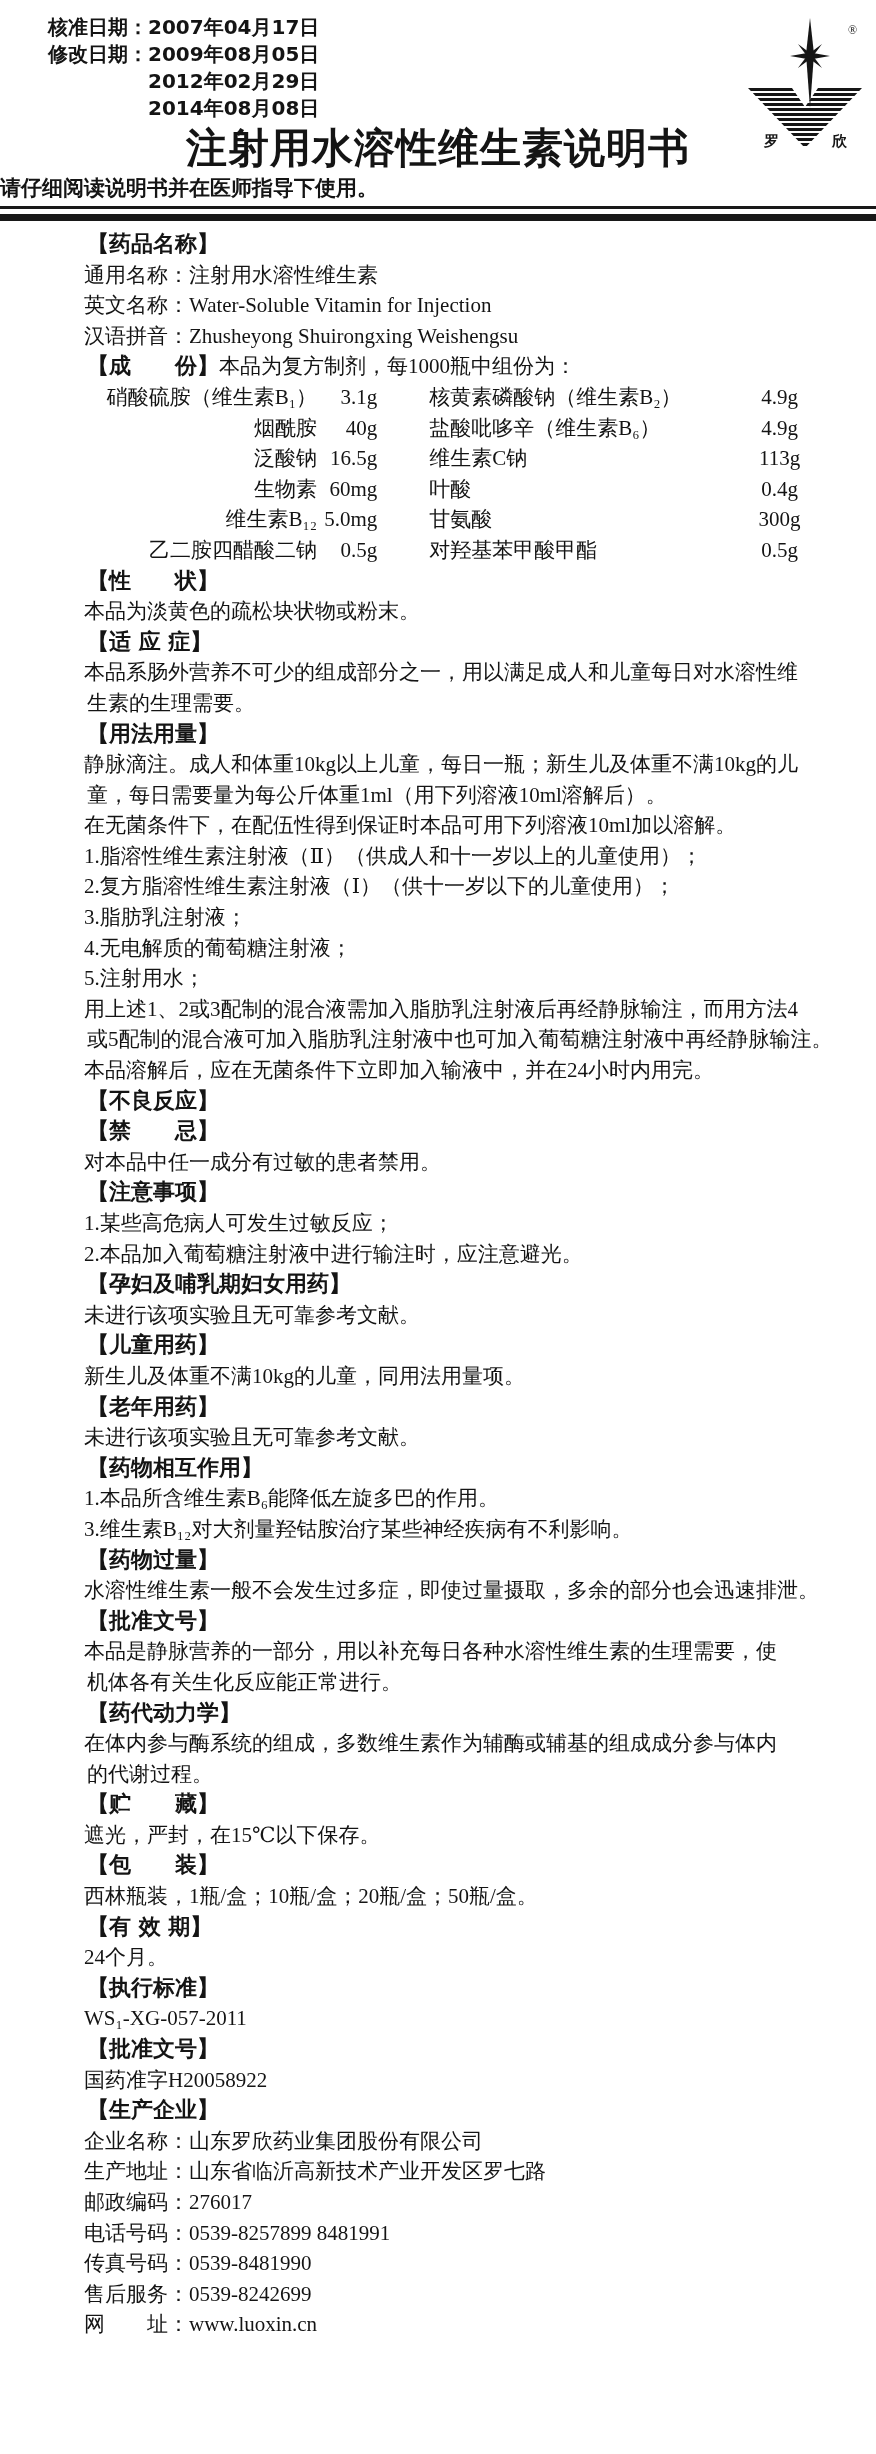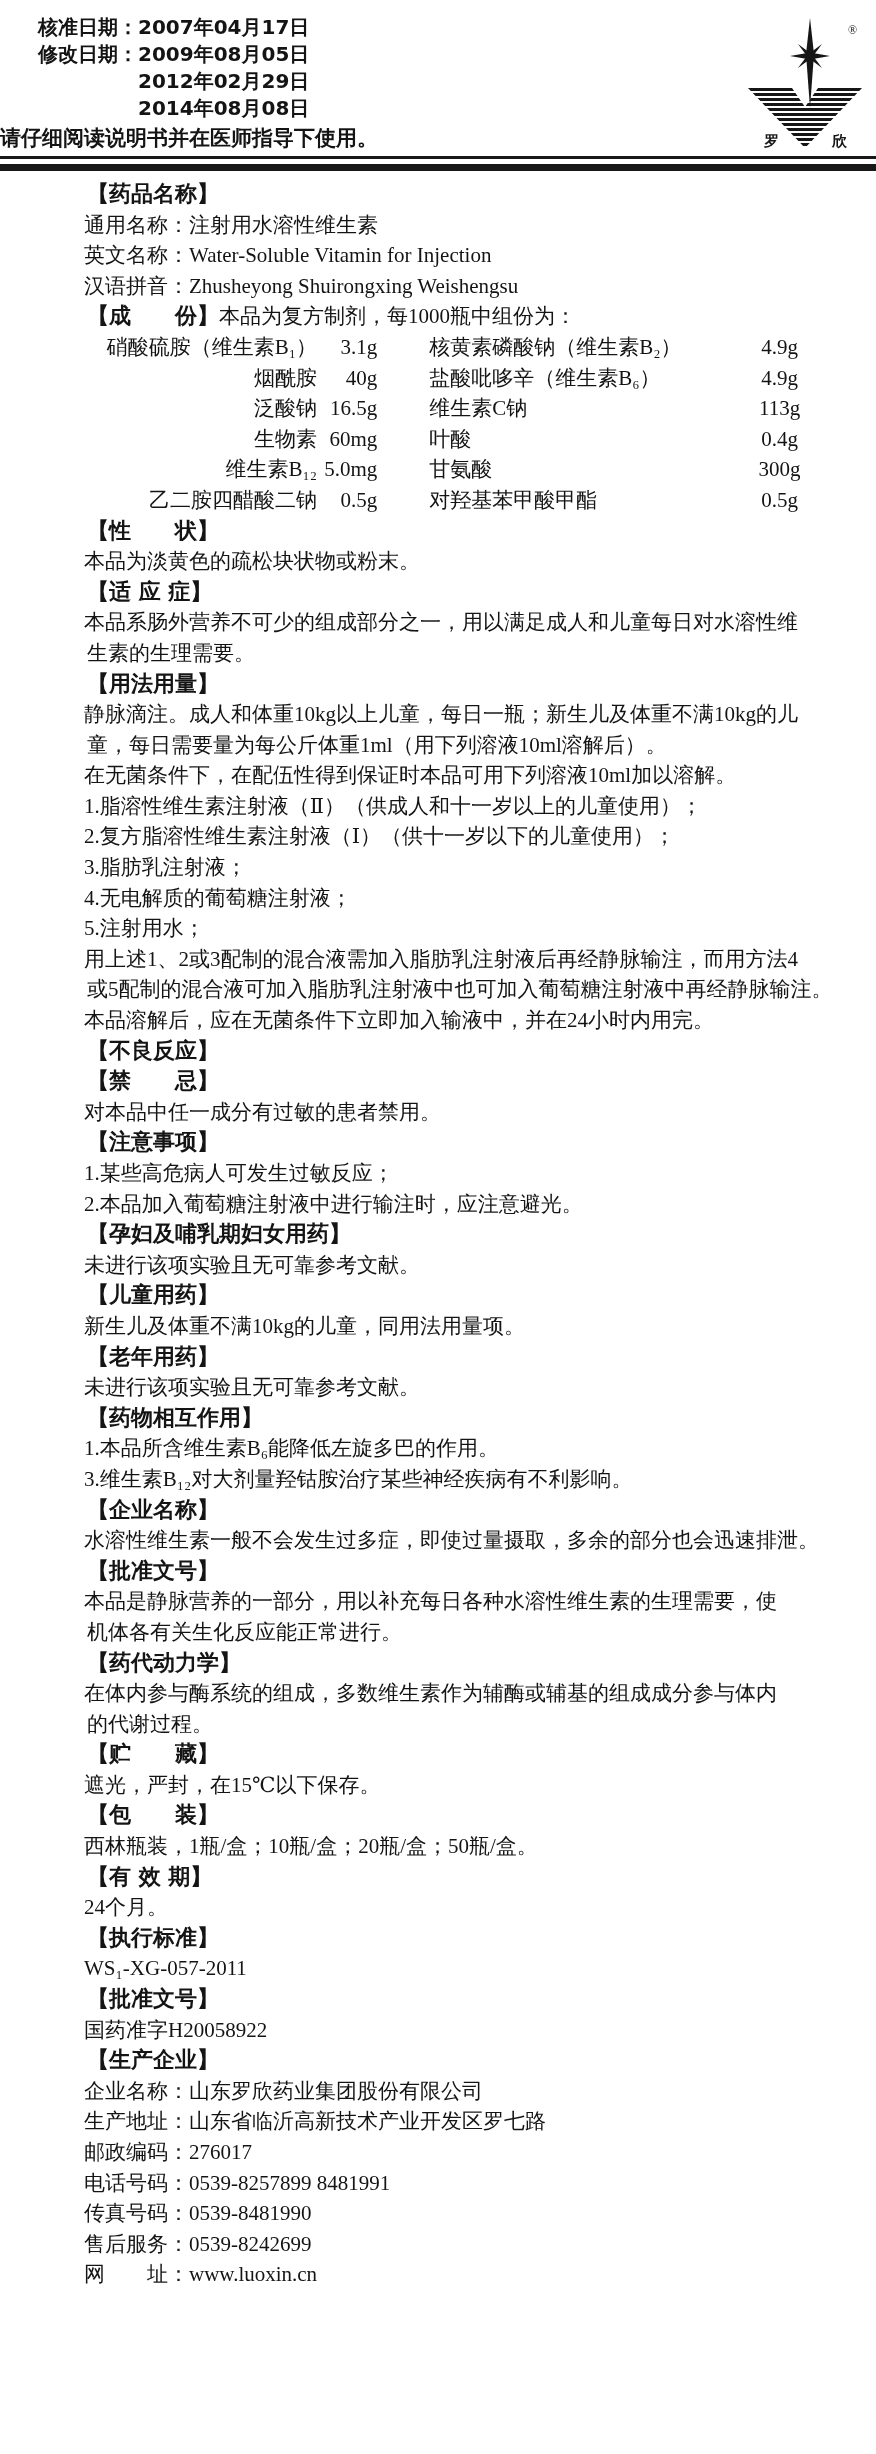--- a/index.html
+++ b/index.html
@@ -2,21 +2,21 @@
 <html lang="zh"><head>
 <meta charset="utf-8">
 <style>
   html,body{margin:0;padding:0;background:#e8e8e8;}
   .page{
     width:876px;height:2454px;margin:0 auto;position:relative;
     background:#ffffff;color:#141414;overflow:hidden;
     font-family:"Liberation Serif","DejaVu Serif",serif;
   }
   
-  .dates{padding:14px 0 0 38px;font-family:"DejaVu Sans","Liberation Sans",sans-serif;font-weight:bold;font-size:20px;}
+  .dates{padding:14px 0 0 48px;font-family:"DejaVu Sans","Liberation Sans",sans-serif;font-weight:bold;font-size:20px;}
   .date-line{height:27px;line-height:27px;white-space:nowrap;}
   .date-label{display:inline-block;width:100px;}
   .date-line.cont{padding-left:100px;}
   .logo{position:absolute;top:12px;right:10px;width:122px;height:150px;}
   .doc-title{
     text-align:center;font-family:"DejaVu Sans","Liberation Sans",sans-serif;
     font-weight:bold;font-size:41px;line-height:48px;letter-spacing:1px;margin-top:2px;
   }
   .doc-subtitle{
     font-family:"DejaVu Sans","Liberation Sans",sans-serif;
@@ -89,20 +89,21 @@
       <span class="date-label">修改日期：</span><span>2009年08月05日</span>
     </div>
     <div class="date-line cont">
       <span>2012年02月29日</span>
     </div>
     <div class="date-line cont">
       <span>2014年08月08日</span>
     </div>
   </div>
 
+  <div class="doc-title">注射用水溶性维生素说明书</div>
   <div class="doc-subtitle">请仔细阅读说明书并在医师指导下使用。</div>
 
   <div class="rule-thin"></div>
   <div class="rule-thick"></div>
 
   <div class="content" id="sections">
       <section>
         <div class="line flush"><span class="sec-h">【药品名称】</span></div>
         <div class="line ind">通用名称：注射用水溶性维生素</div>
         <div class="line ind">英文名称：Water-Soluble Vitamin for Injection</div>
@@ -195,21 +196,21 @@
       <section>
         <div class="line flush"><span class="sec-h">【老年用药】</span></div>
         <div class="line ind">未进行该项实验且无可靠参考文献。</div>
       </section>
       <section>
         <div class="line flush"><span class="sec-h">【药物相互作用】</span></div>
         <div class="line ind">1.本品所含维生素B₆能降低左旋多巴的作用。</div>
         <div class="line ind">3.维生素B₁₂对大剂量羟钴胺治疗某些神经疾病有不利影响。</div>
       </section>
       <section>
-        <div class="line flush"><span class="sec-h">【企业名称】</span></div>
+        <div class="line flush"><span class="sec-h">【药物过量】</span></div>
         <div class="line ind">水溶性维生素一般不会发生过多症，即使过量摄取，多余的部分也会迅速排泄。</div>
       </section>
       <section>
         <div class="line flush"><span class="sec-h">【批准文号】</span></div>
         <div class="line ind">本品是静脉营养的一部分，用以补充每日各种水溶性维生素的生理需要，使</div>
         <div class="line flush">机体各有关生化反应能正常进行。</div>
       </section>
       <section>
         <div class="line flush"><span class="sec-h">【药代动力学】</span></div>
         <div class="line ind">在体内参与酶系统的组成，多数维生素作为辅酶或辅基的组成成分参与体内</div>

